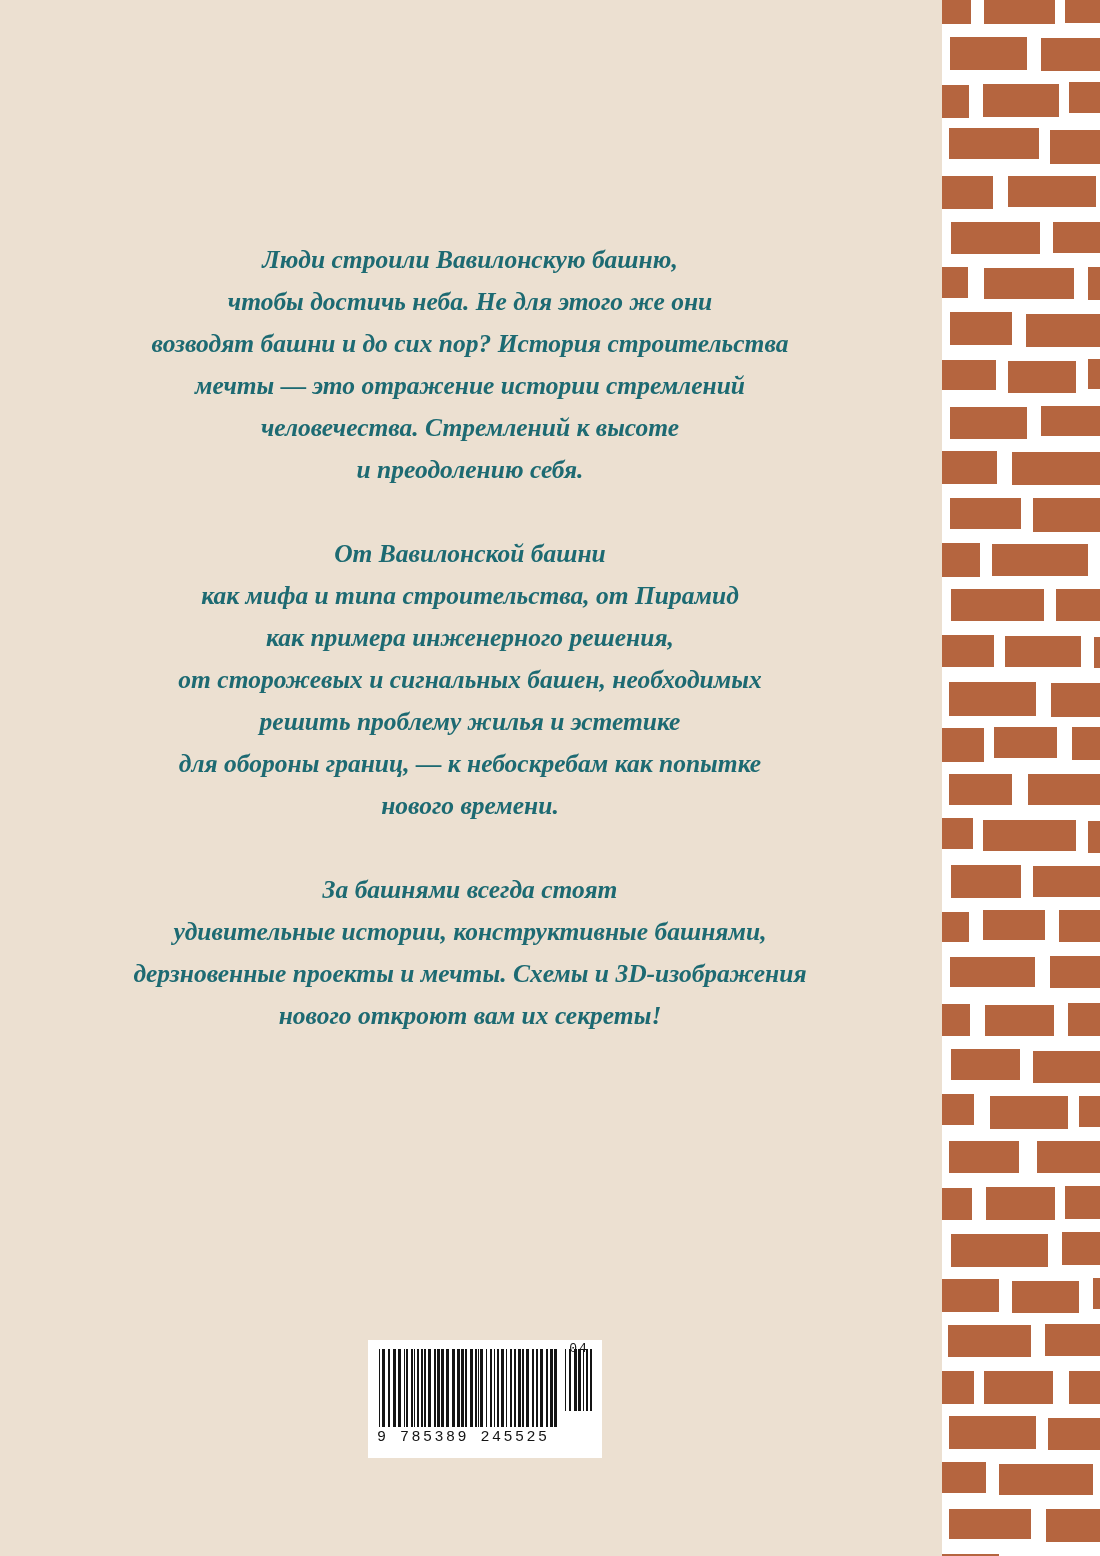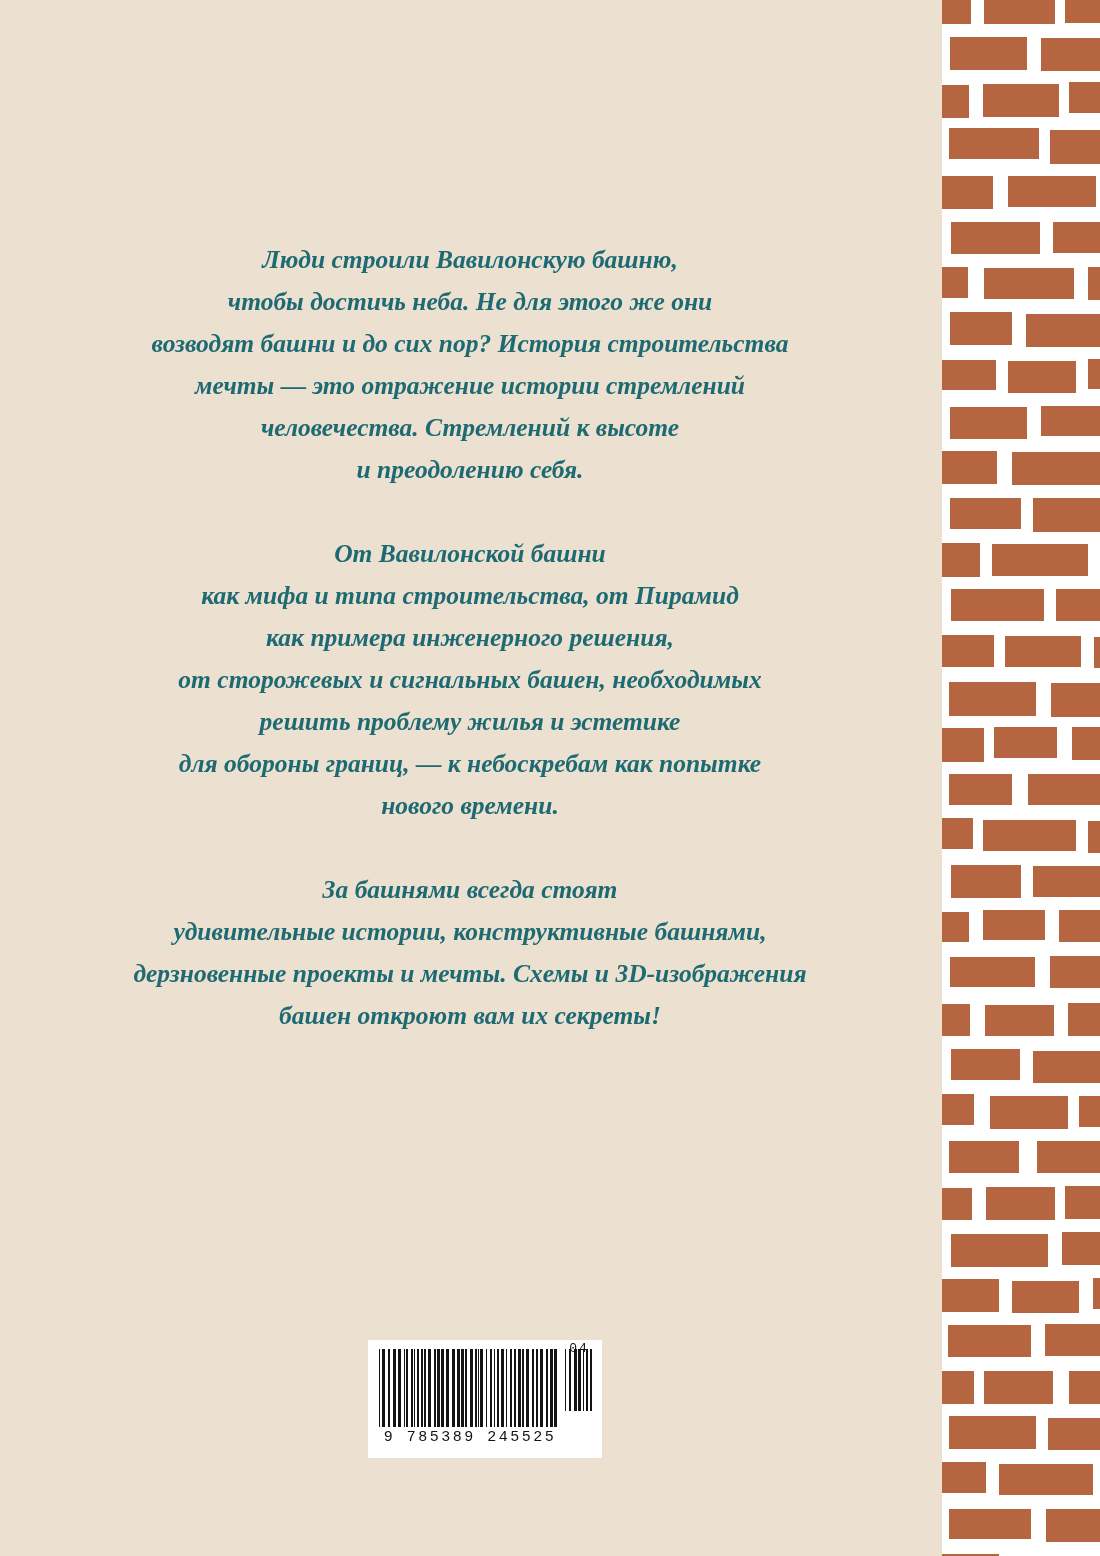--- a/index.html
+++ b/index.html
@@ -91,21 +91,21 @@
     top: 8px;
     width: 28px;
     height: 62px;
   }
   .addon-bars .bar { background: #141414; }
   .barcode-number {
     position: absolute;
     left: 8px;
     top: 88px;
     width: 186px;
-    text-align: center;
+    text-align: left;
     font-family: "Liberation Mono", "DejaVu Sans Mono", monospace;
     font-size: 15px;
     letter-spacing: 2.5px;
     color: #141414;
   }
   .addon-number {
     position: absolute;
     left: 192px;
     top: 0px;
     width: 36px;
@@ -149,21 +149,21 @@
       <span class="line">как примера инженерного решения,</span>
       <span class="line">от сторожевых и сигнальных башен, необходимых</span>
       <span class="line">решить проблему жилья и эстетике</span>
       <span class="line">для обороны границ, — к небоскребам как попытке</span>
       <span class="line">нового времени.</span>
     </div>
     <div class="para">
       <span class="line">За башнями всегда стоят</span>
       <span class="line">удивительные истории, конструктивные башнями,</span>
       <span class="line">дерзновенные проекты и мечты. Схемы и 3D-изображения</span>
-      <span class="line">башен откроют вам их секреты!</span>
+      <span class="line">нового откроют вам их секреты!</span>
     </div>
   </div>
 
   <div class="barcode-area">
     <div class="barcode-bars" id="barcode-bars">
         <div class="bar" style="left: 0px; width: 1px;"></div>
         <div class="bar" style="left: 3px; width: 3px;"></div>
         <div class="bar" style="left: 9px; width: 2px;"></div>
         <div class="bar" style="left: 14px; width: 3px;"></div>
         <div class="bar" style="left: 19px; width: 3px;"></div>

